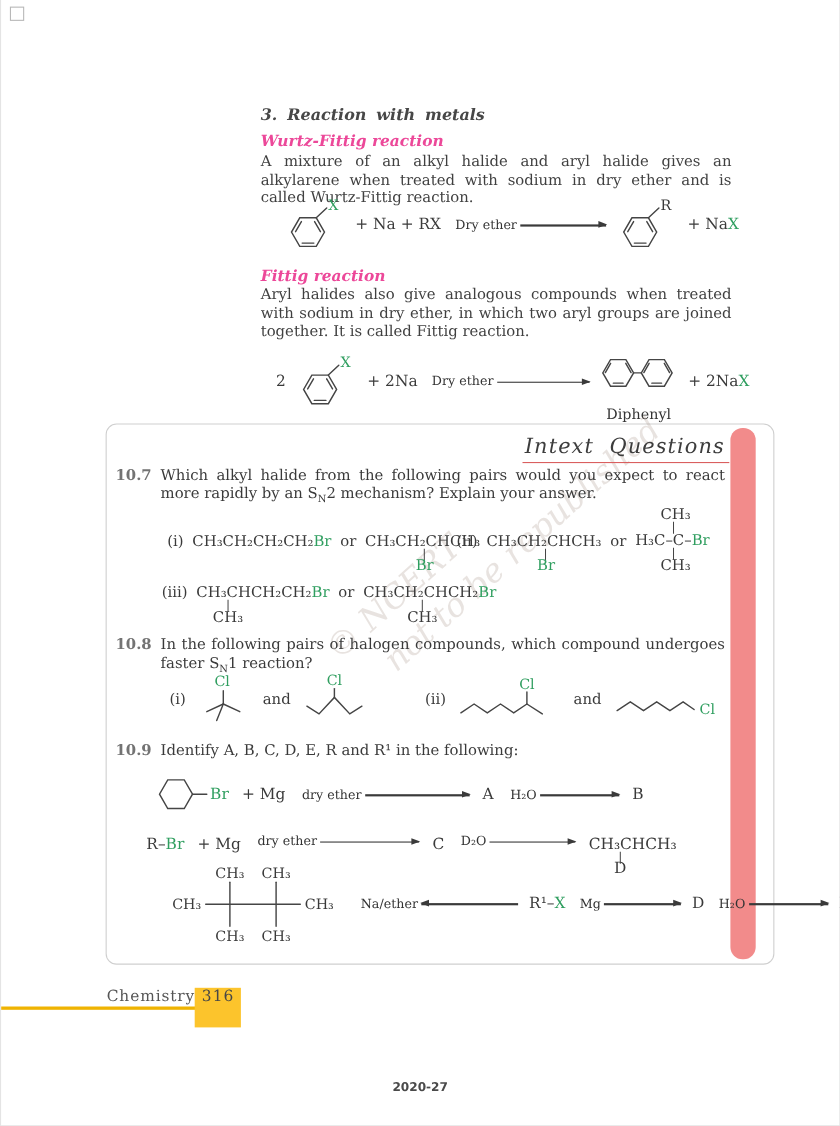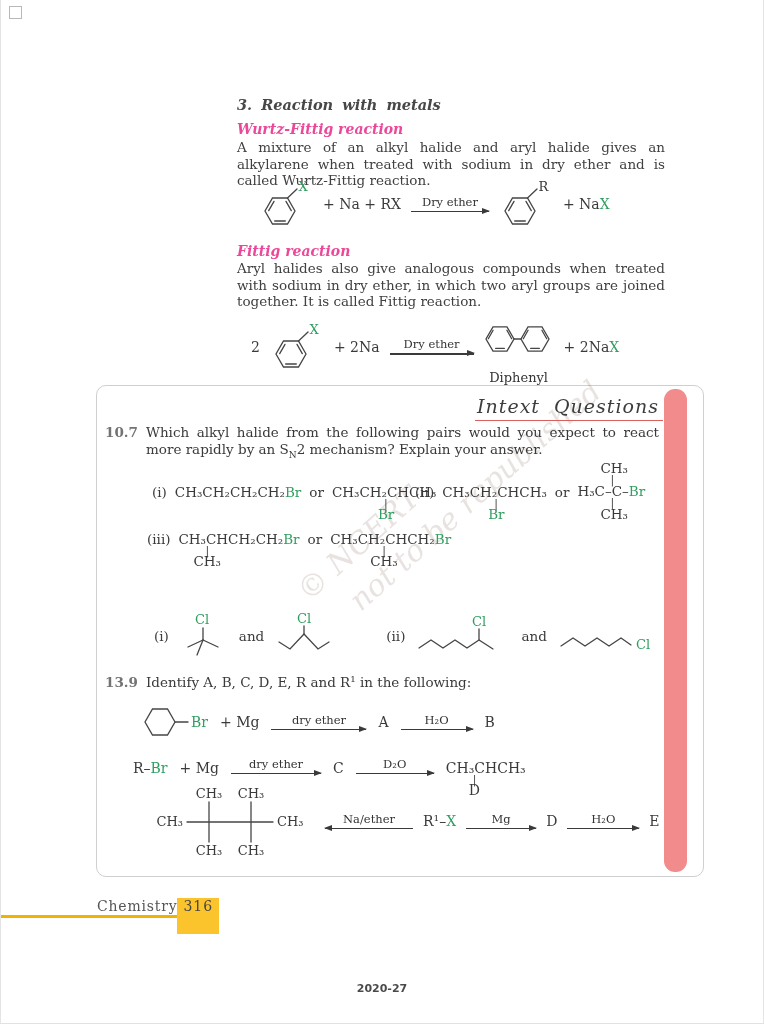--- a/index.html
+++ b/index.html
@@ -17,21 +17,21 @@
   .pos-fittig-body{left:236px;top:260px;width:428px;}
 
   .rxn{position:absolute;display:flex;align-items:center;gap:10px;font-size:14px;white-space:nowrap;}
   .pos-rxn1{left:258px;top:178px;}
   .pos-rxn2{left:250px;top:308px;}
   .green{color:#2f9e5f;}
   .dipwrap{display:flex;flex-direction:column;align-items:center;gap:12px;}
   .prod-label{font-size:13px;color:#333;}
 
   
-  .rarrow{display:inline-flex;flex-direction:column;align-items:center;}
+  .rarrow{display:inline-flex;flex-direction:row;align-items:center;}
   .rarrow .lab{font-size:11.5px;line-height:13px;padding:0 3px;color:#333;white-space:nowrap;}
   .rarrow .shaft{position:relative;height:1.3px;background:#3a3a3a;margin-top:2px;}
   .rarrow .shaft::after{content:"";position:absolute;right:-1px;top:-3.2px;width:0;height:0;
     border-left:8px solid #3a3a3a;border-top:3.8px solid transparent;border-bottom:3.8px solid transparent;}
   .rarrow.left .shaft::after{display:none;}
   .rarrow.left .shaft::before{content:"";position:absolute;left:-1px;top:-3.2px;width:0;height:0;
     border-right:8px solid #3a3a3a;border-top:3.8px solid transparent;border-bottom:3.8px solid transparent;}
   .w70{width:70px}.w72{width:72px}.w78{width:78px}.w84{width:84px}.w88{width:88px}.w90{width:90px}.w95{width:95px}
 
   
@@ -205,20 +205,24 @@
         <div class="below ml15">CH₃</div>
       </span>
       <span>or</span>
       <span class="stack">
         <div class="row"><span>CH₃CH₂CHCH₂</span><span class="green">Br</span></div>
         <div class="pipe ml52">|</div>
         <div class="below ml40">CH₃</div>
       </span>
     </div>
 
+    <div class="q pos-q108">
+      <span class="qnum">10.8</span>
+      <span class="qtext"><span>In the following pairs of halogen compounds, which compound undergoes faster S</span><sub class="sn">N</sub><span>1 reaction?</span></span>
+    </div>
 
     <div class="pos-s108">
       <span>(i)</span>
       <svg width="46" height="48">
         <text x="21" y="12" class="g" text-anchor="middle">Cl</text>
         <line x1="22" y1="16" x2="22" y2="28"></line>
         <line x1="22" y1="28" x2="7" y2="35"></line>
         <line x1="22" y1="28" x2="37" y2="35"></line>
         <line x1="22" y1="28" x2="16" y2="43"></line>
       </svg>
@@ -235,21 +239,21 @@
         <text x="62" y="14" class="g" text-anchor="middle">Cl</text>
       </svg>
       <span>and</span>
       <svg width="104" height="40">
         <polyline points="2,30 14,22 26,30 38,22 50,30 62,22 72,29"></polyline>
         <text x="77" y="33" class="g">Cl</text>
       </svg>
     </div>
 
     <div class="q pos-q109">
-      <span class="qnum">13.9</span>
+      <span class="qnum">10.9</span>
       <span class="qtext">Identify A, B, C, D, E, R and R¹ in the following:</span>
     </div>
 
     <div class="rxnline pos-l1">
       <span class="cyc">
         <svg width="52" height="52">
           <polygon points="36,26 28.5,13 13.5,13 6,26 13.5,39 28.5,39"></polygon>
           <line x1="36" y1="26" x2="49" y2="26"></line>
         </svg>
         <span class="green">Br</span>

